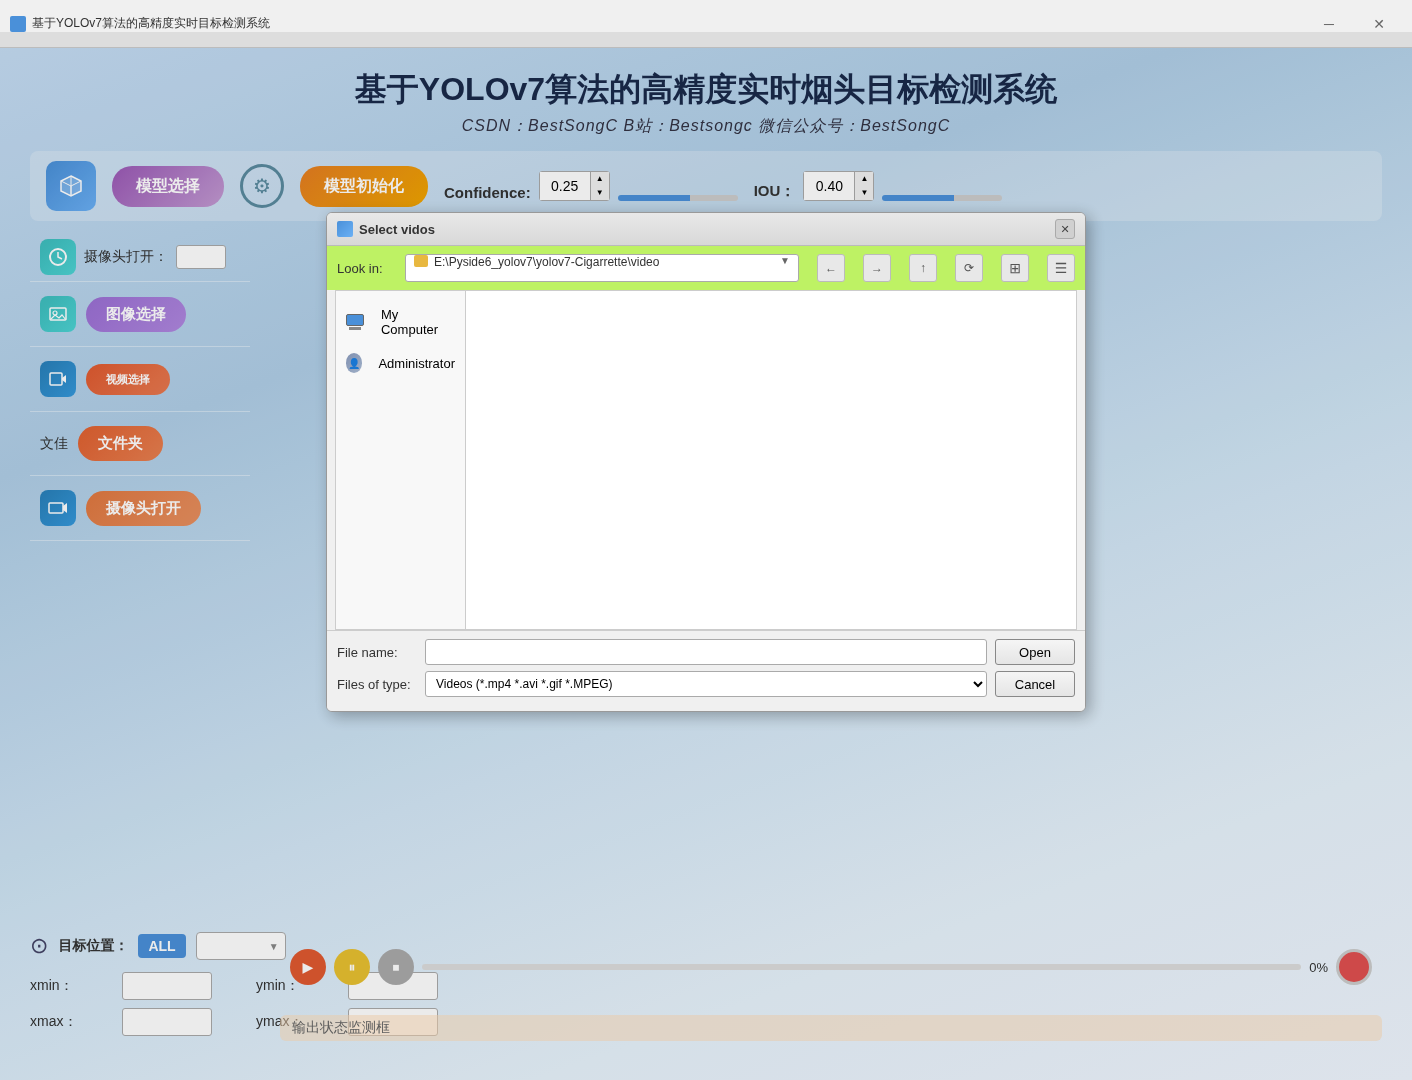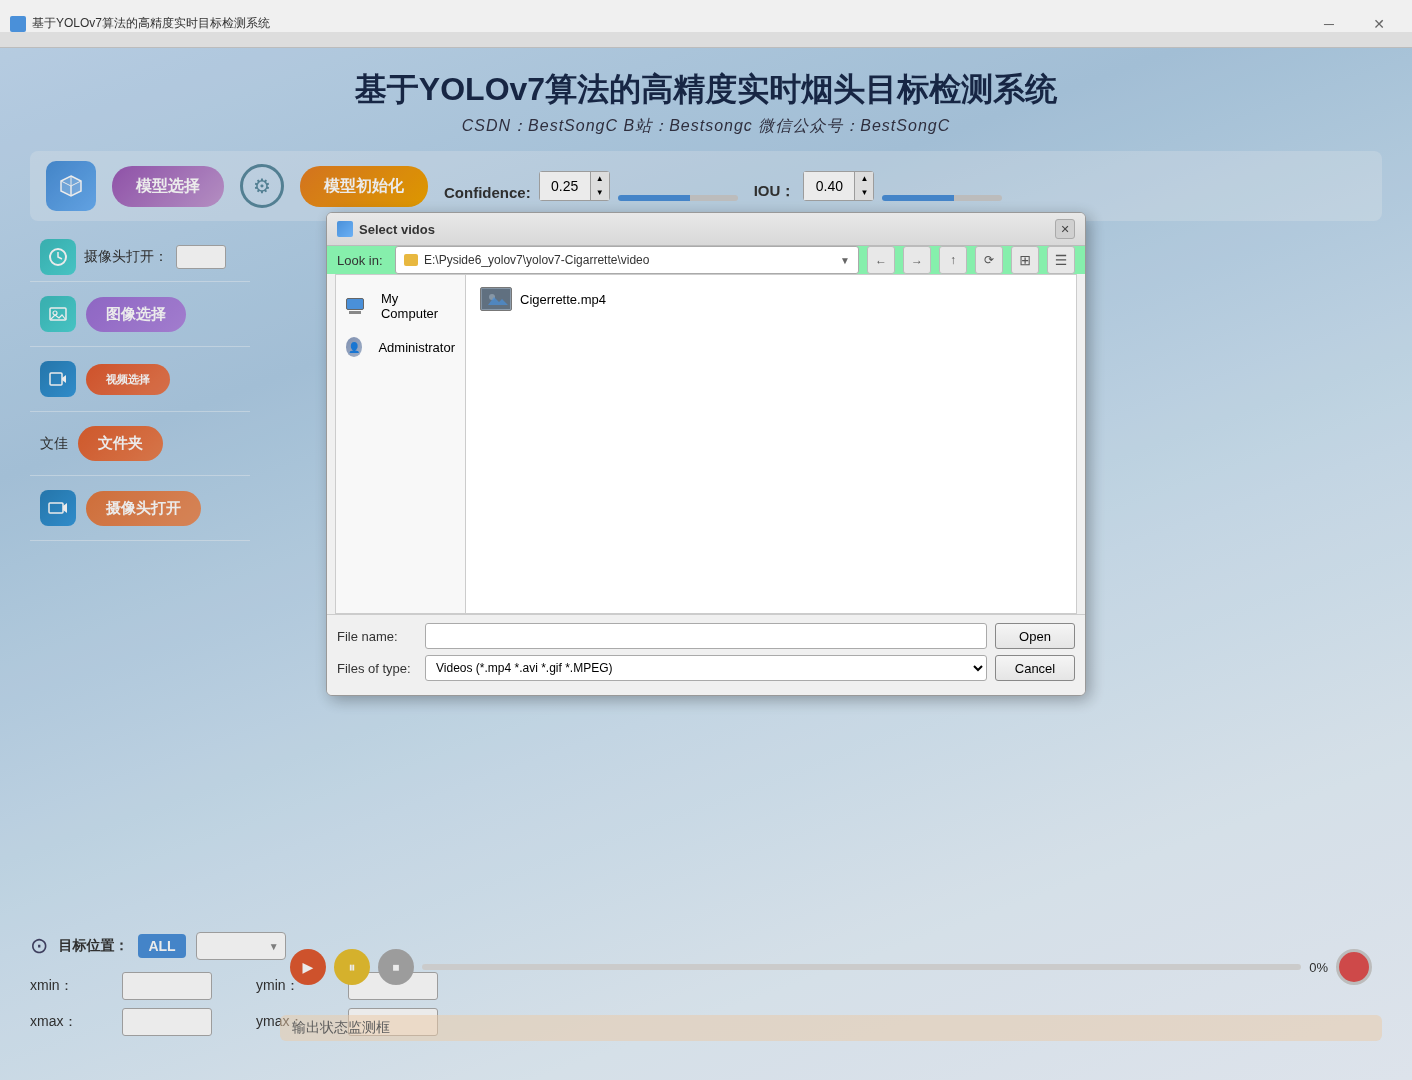--- a/index.html
+++ b/index.html
@@ -335,30 +335,30 @@
     .dialog-close-btn {
       width: 20px; height: 20px;
       background: #d0d0d0; border: 1px solid #aaa;
       border-radius: 3px; cursor: pointer;
       display: flex; align-items: center; justify-content: center;
       font-size: 11px; color: #444;
     }
 
     
     .look-in-row {
-      display: flex; align-items: center; gap: 8px;
-      padding: 0 10px;
-      background: #86efac;
+      display: flex; align-items: center; gap: 18px;
+      padding: 8px 10px;
+      background: #bef264;
     }
     .look-in-label { font-size: 13px; color: #333; min-width: 50px; }
     .look-in-path {
       flex: 1; height: 28px;
       border: 1px solid #aaa; background: white;
       border-radius: 3px;
-      display: flex; align-items: center; padding: 0 8px;
+      display: flex; padding: 0 8px;
       font-size: 12px; color: #333;
       gap: 6px;
     }
     .folder-icon-sm {
       width: 14px; height: 12px;
       background: #e8b840;
       border-radius: 2px;
       position: relative;
     }
     .path-text { font-size: 12px; }
@@ -649,32 +649,20 @@
             <div class="computer-base"></div>
           </div>
           <span>My Computer</span>
         </div>
         <div class="dialog-sidebar-item">
           <div class="admin-icon">👤</div>
           <span>Administrator</span>
         </div>
       </div>
 
-      <div class="dialog-filelist">
-        <div class="file-item">
-          <div class="file-thumb">
-            <svg width="28" height="20" viewBox="0 0 28 20">
-              <rect width="28" height="20" fill="#607080"></rect>
-              <circle cx="10" cy="8" r="3" fill="#a0b0c0" opacity="0.6"></circle>
-              <polygon points="6,16 12,8 17,13 20,10 26,16" fill="#4a90d9" opacity="0.7"></polygon>
-            </svg>
-          </div>
-          <span>Cigerrette.mp4</span>
-        </div>
-      </div>
     </div>
 
     <div class="dialog-footer">
       <div class="footer-row">
         <span class="footer-label">File name:</span>
         <input class="footer-input" type="text" style="">
         <button class="footer-btn">Open</button>
       </div>
       <div class="footer-row">
         <span class="footer-label">Files of type:</span>

